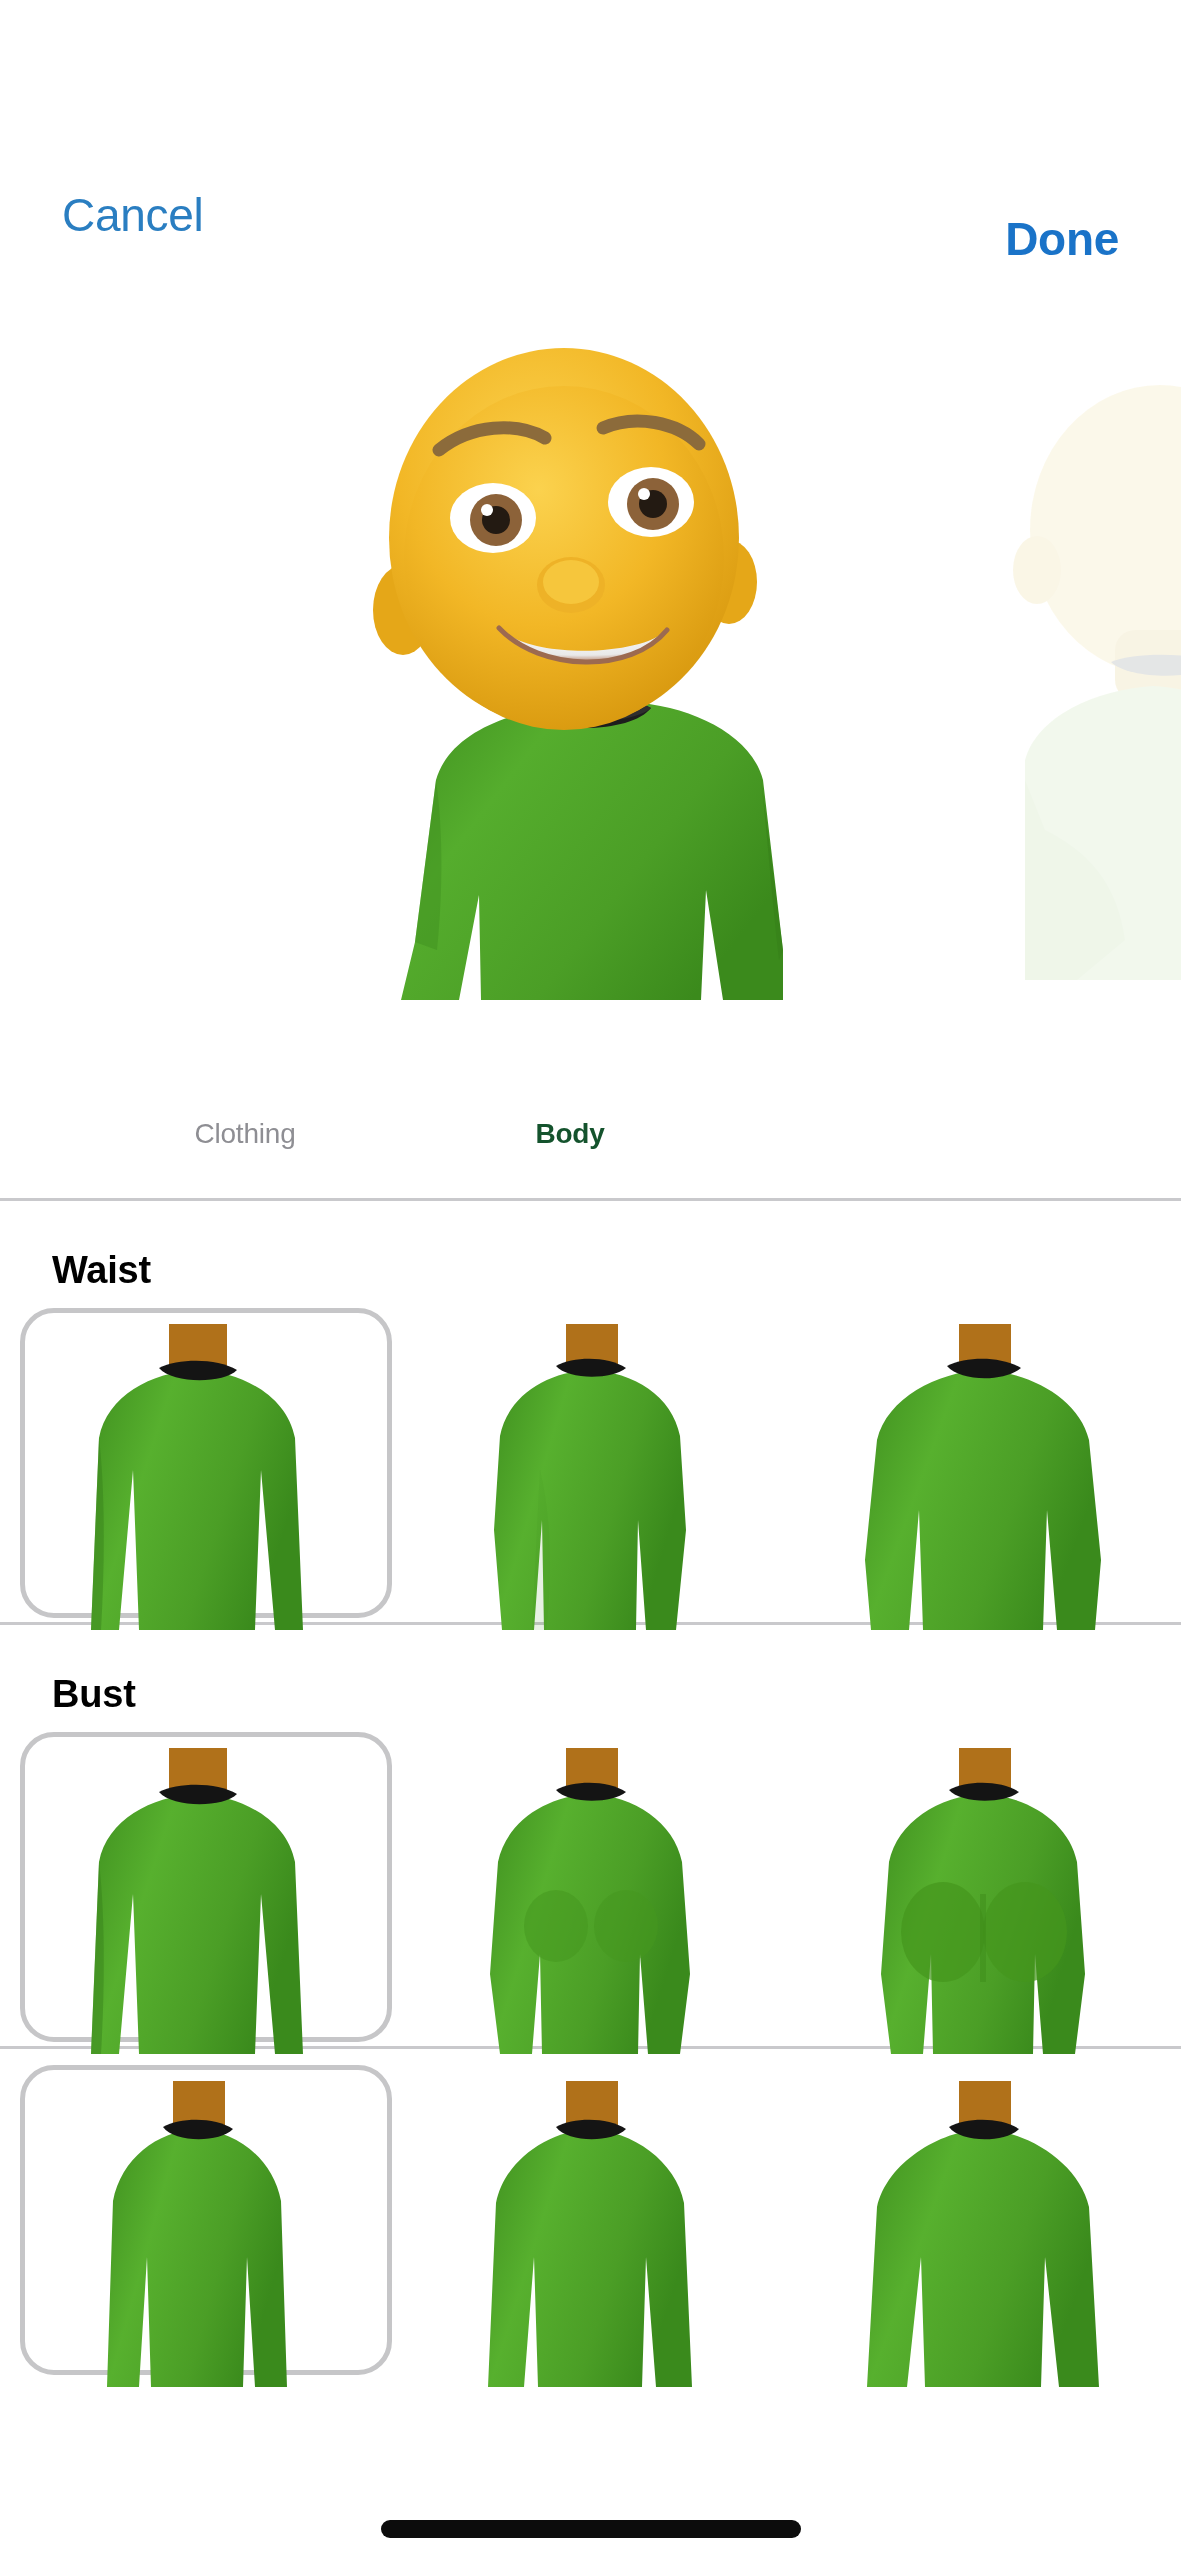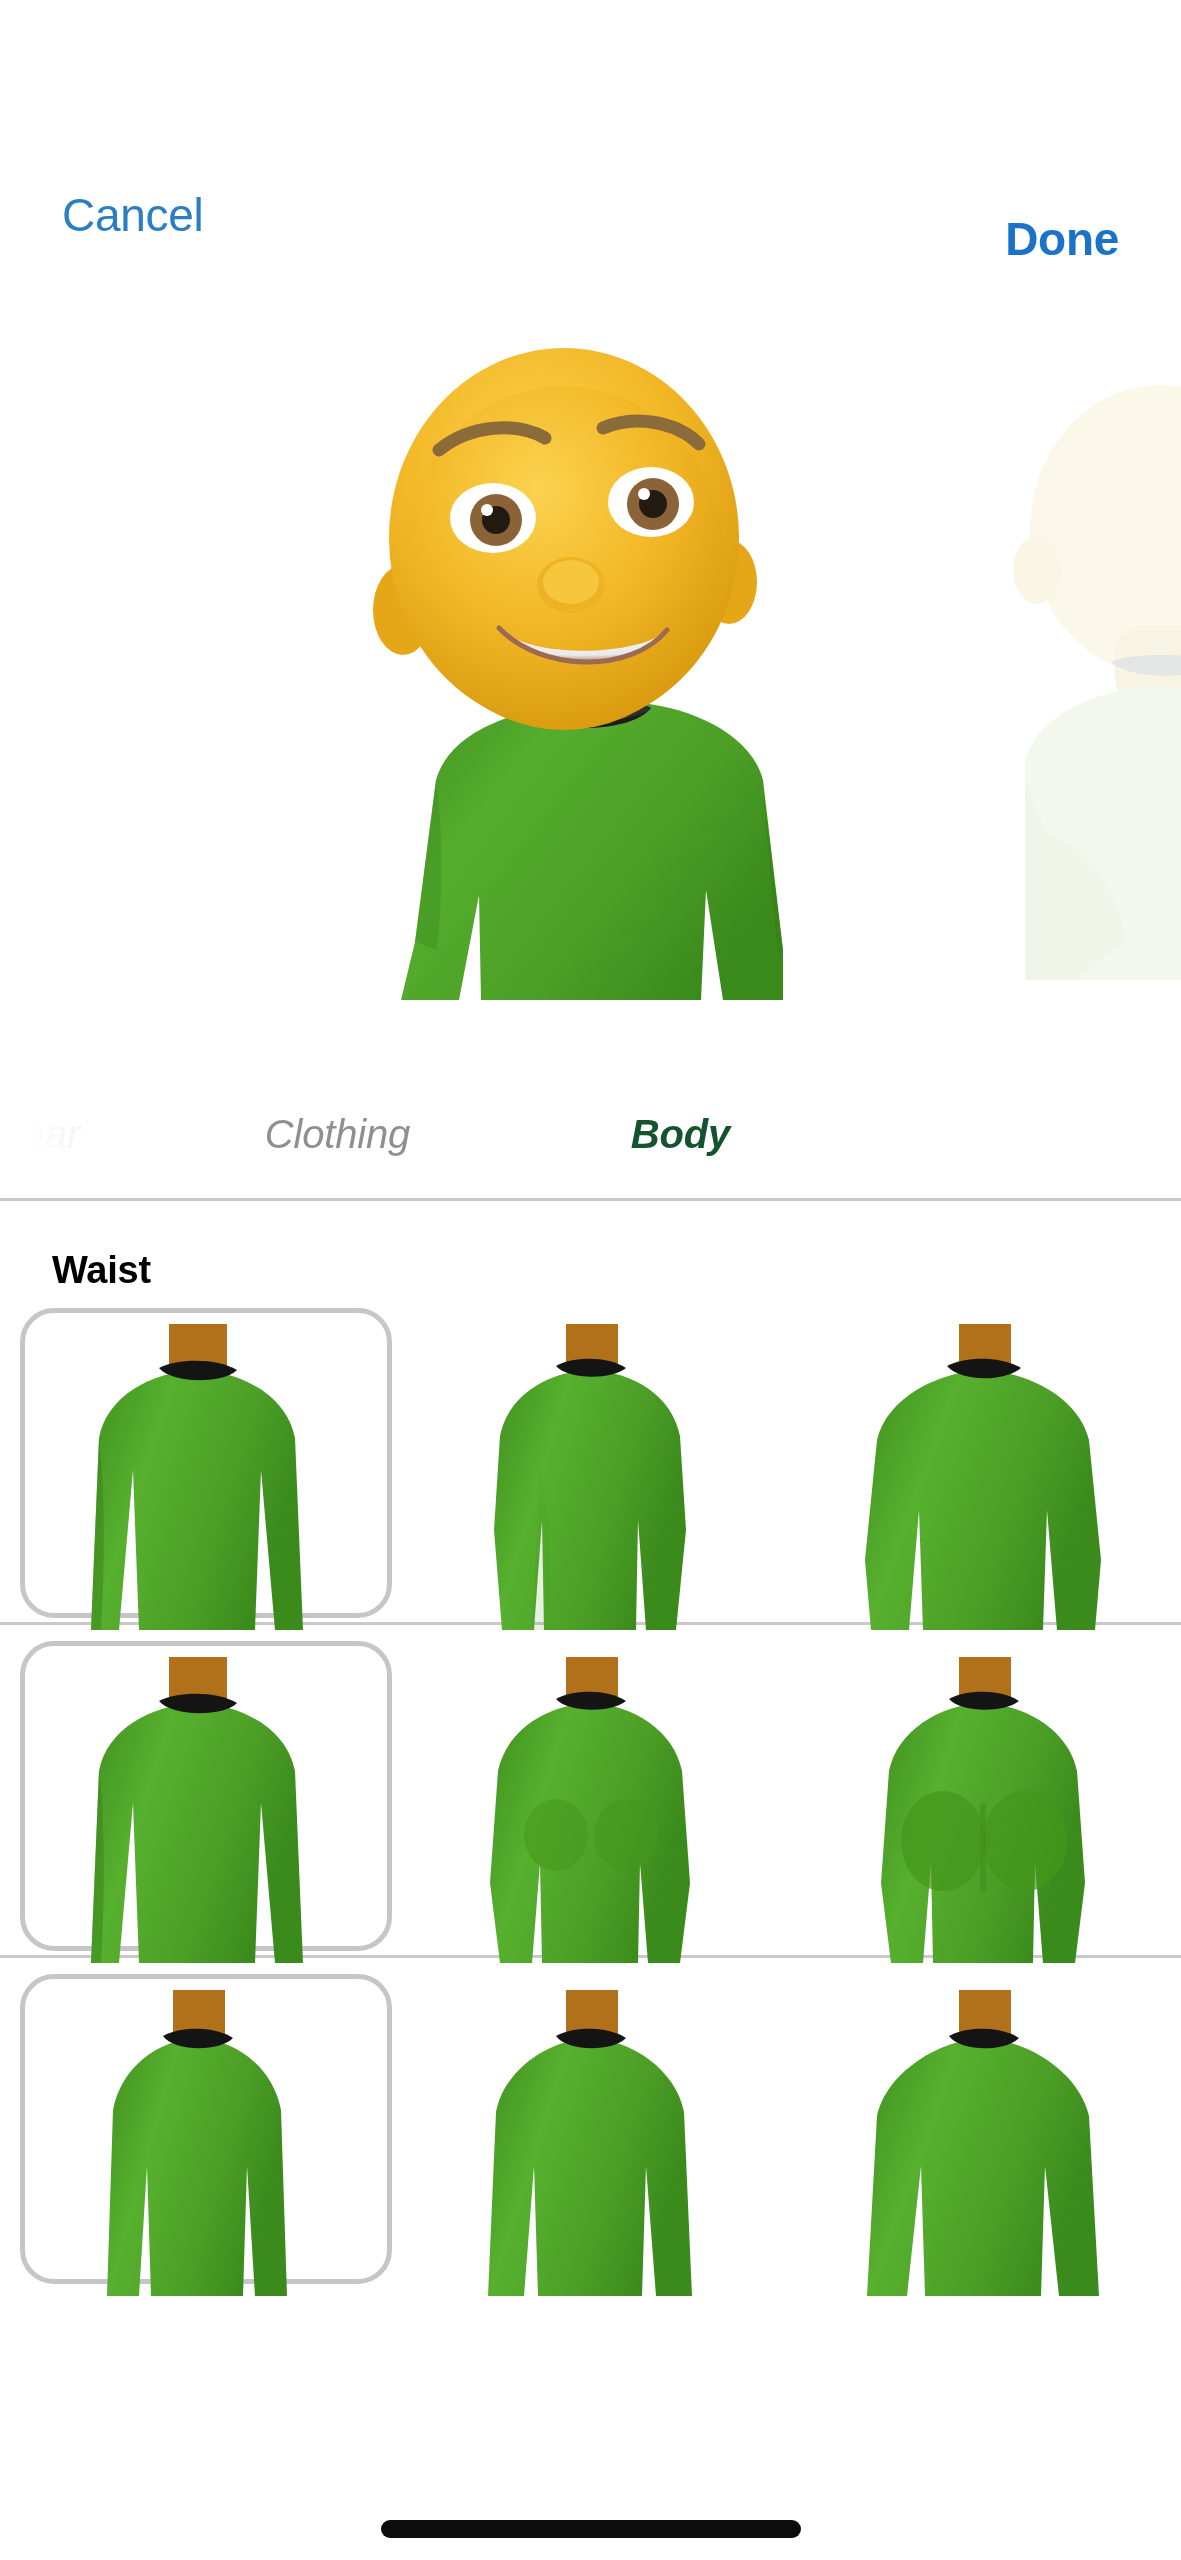--- a/index.html
+++ b/index.html
@@ -95,27 +95,26 @@
     overflow: hidden;
   }
   .tab-bar {
     position: absolute;
     inset: 0;
     display: flex;
     align-items: center;
   }
   .tab {
     flex: 0 0 auto;
-    font-size: 40px;
+    font-size: 28px;
     letter-spacing: -0.2px;
-    text-align: right;
+    text-align: center;
     cursor: pointer;
     white-space: nowrap;
     font-family: "Liberation Sans", sans-serif;
-    font-style: italic;
   }
   .tab.t0 { width: 200px; margin-left: -120px; color: #9a9a9e; font-weight: 400; opacity: 0.22; }
   .tab.t1 { width: 330px; color: #8e8e93; font-weight: 400; }
   .tab.t2 { width: 320px; color: #14532d; font-weight: 700; }
   .tab-fade-left {
     position: absolute;
     left: 0; top: 0; bottom: 0; width: 140px;
     background: linear-gradient(to right, #ffffff 18%, rgba(255,255,255,0) 100%);
     pointer-events: none;
   }
@@ -340,20 +339,21 @@
             <path d="M 44 120 C 54 78 104 52 150 50 C 196 52 246 78 256 120 L 268 240 L 262 310 L 224 310 L 214 190 L 210 310 L 90 310 L 86 190 L 76 310 L 38 310 L 32 240 Z" fill="url(#tgA)"></path>
             <path d="M 114 46 C 134 36 168 36 188 48 C 172 62 128 62 114 46 Z" fill="#141414"></path>
           </svg>
         </div>
       </div>
     </div>
 
     <div class="section-divider"></div>
 
     <div class="section">
+      <div class="section-title">Bust</div>
       <div class="row">
         <div class="cell selected">
           <div class="sel-box"></div>
           <svg class="torso" viewBox="0 0 300 310">
             <rect x="122" y="4" width="58" height="44" fill="#b0711a"></rect>
             <path d="M 52 118 C 60 76 104 52 150 50 C 196 52 240 76 248 118 L 256 310 L 228 310 L 214 150 L 208 310 L 92 310 L 86 150 L 72 310 L 44 310 Z" fill="url(#tgA)"></path>
             <path d="M 112 48 C 132 38 170 38 190 50 C 176 64 126 64 112 48 Z" fill="#141414"></path>
             <path d="M 52 118 C 58 170 58 240 54 310 L 44 310 Z" fill="#38811b" opacity="0.5"></path>
           </svg>
         </div>

